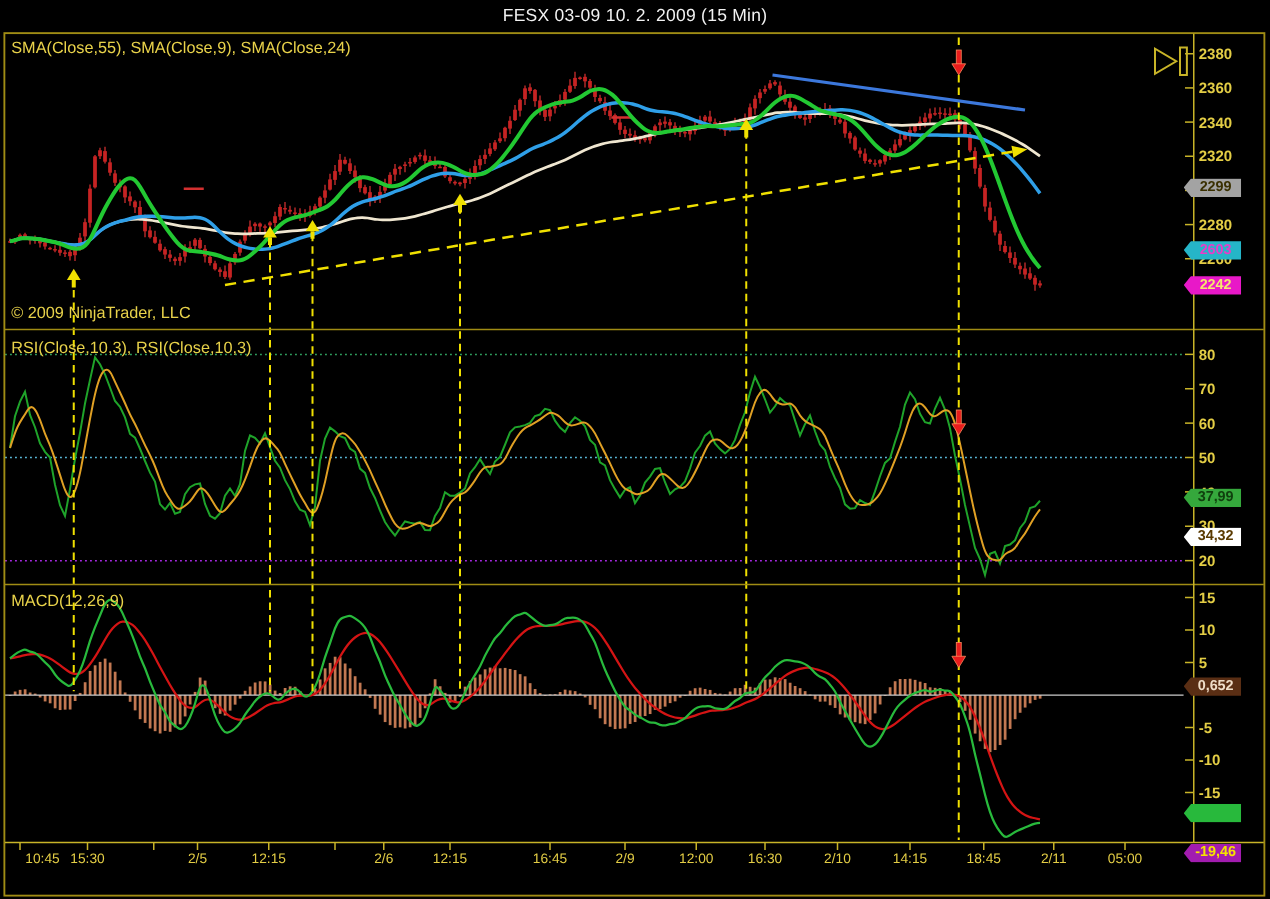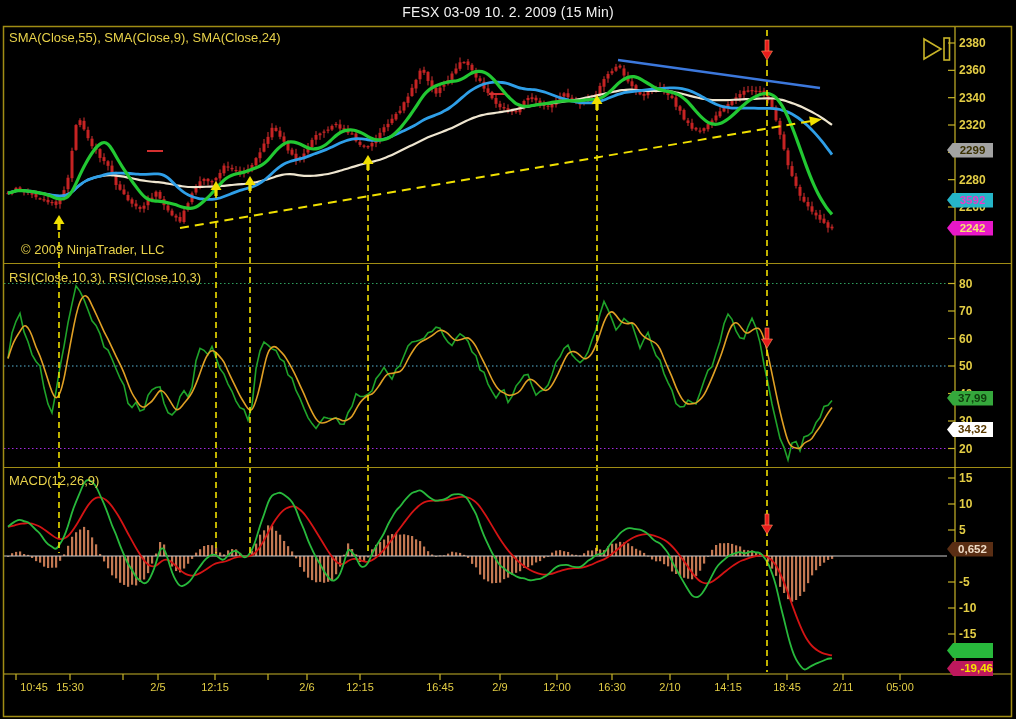--- a/index.html
+++ b/index.html
@@ -745,21 +745,21 @@
         <line x1="900" y1="674" x2="900" y2="680" stroke="#c8b428" stroke-width="1.2"></line>
         <line x1="123" y1="674" x2="123" y2="680" stroke="#c8b428" stroke-width="1.2"></line>
         <line x1="268" y1="674" x2="268" y2="680" stroke="#c8b428" stroke-width="1.2"></line>
       </g>
       <g>
         <polygon points="924,39 924,59 941,49" fill="none" stroke="#c8b428" stroke-width="1.6"></polygon>
         <rect x="944" y="38" width="5.5" height="22" fill="none" stroke="#c8b428" stroke-width="1.6"></rect>
       </g>
     </svg>
   <div class="ind-label" style="left:9px;top:30px;">SMA(Close,55), SMA(Close,9), SMA(Close,24)</div>
-  <div class="ind-label" style="left:9px;top:242px;margin-left:12px;">© 2009 NinjaTrader, LLC</div>
+  <div class="ind-label" style="left:9px;top:242px;">© 2009 NinjaTrader, LLC</div>
   <div class="ind-label" style="left:9px;top:270px;">RSI(Close,10,3), RSI(Close,10,3)</div>
   <div class="ind-label" style="left:9px;top:473px;">MACD(12,26,9)</div>
   <div id="labels">
       <div class="ylab" style="top: 36px;">2380</div>
       <div class="ylab" style="top: 63.334px;">2360</div>
       <div class="ylab" style="top: 90.668px;">2340</div>
       <div class="ylab" style="top: 118.002px;">2320</div>
       <div class="ylab" style="top: 172.67px;">2280</div>
       <div class="ylab" style="top: 200.004px;">2260</div>
       <div class="ylab" style="top: 276.5px;">80</div>
@@ -784,21 +784,21 @@
       <div class="xlab" style="left: 440px;">16:45</div>
       <div class="xlab" style="left: 500px;">2/9</div>
       <div class="xlab" style="left: 557px;">12:00</div>
       <div class="xlab" style="left: 612px;">16:30</div>
       <div class="xlab" style="left: 670px;">2/10</div>
       <div class="xlab" style="left: 728px;">14:15</div>
       <div class="xlab" style="left: 787px;">18:45</div>
       <div class="xlab" style="left: 843px;">2/11</div>
       <div class="xlab" style="left: 900px;">05:00</div>
       <div class="tag" style="top: 142.5px; background: #a3a3a3; color: rgb(58, 48, 0);">2299</div>
-      <div class="tag" style="top: 192.5px; background: rgb(37, 181, 200); color: rgb(232, 60, 200);">3592</div>
+      <div class="tag" style="top: 192.5px; background: rgb(37, 181, 200); color: rgb(232, 60, 200);">2603</div>
       <div class="tag" style="top: 220.5px; background: rgb(232, 24, 200); color: rgb(245, 230, 110);">2242</div>
       <div class="tag" style="top: 390.5px; background: rgb(53, 168, 60); color: rgb(16, 64, 14);">37,99</div>
       <div class="tag" style="top: 422px; background: #ffffff; color: rgb(90, 58, 0);">34,32</div>
       <div class="tag" style="top: 541.5px; background: rgb(90, 46, 20); color: rgb(240, 221, 200);">0,652</div>
       <div class="tag" style="top: 643px; background: rgb(40, 185, 60);"></div>
-      <div class="tag" style="top: 661px; background: #be185d; color: rgb(245, 228, 0); text-align: right;">-19,46</div>
+      <div class="tag" style="top: 675px; background: #a21caf; color: rgb(245, 228, 0);">-19,46</div>
     </div>
 </div>
 
 </body></html>

